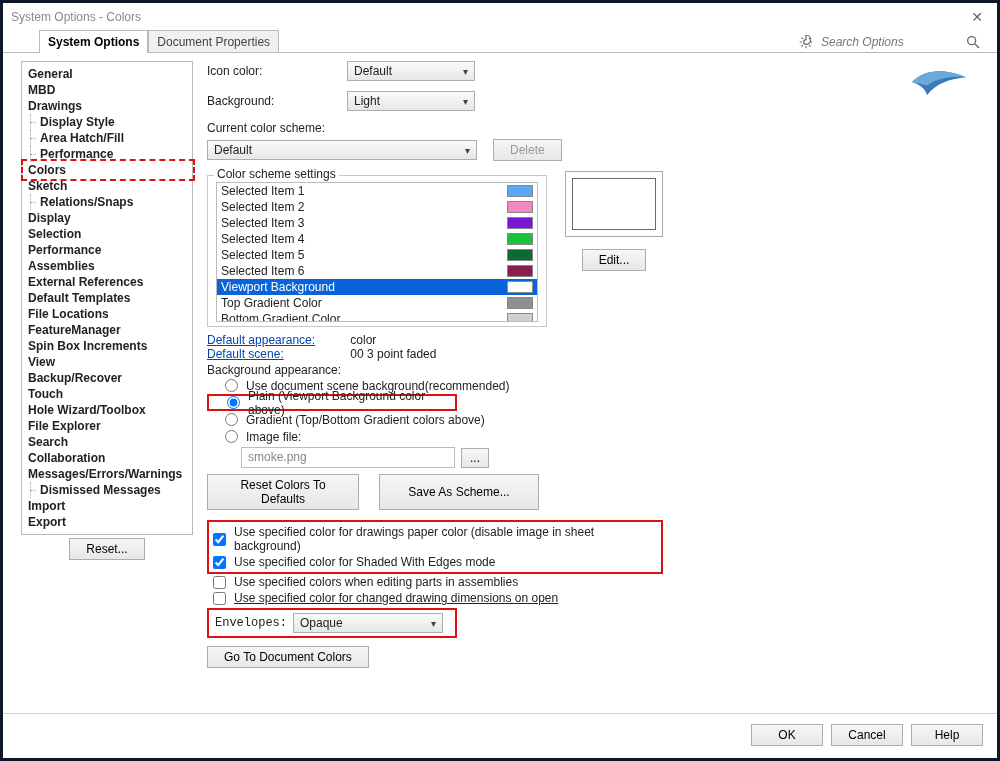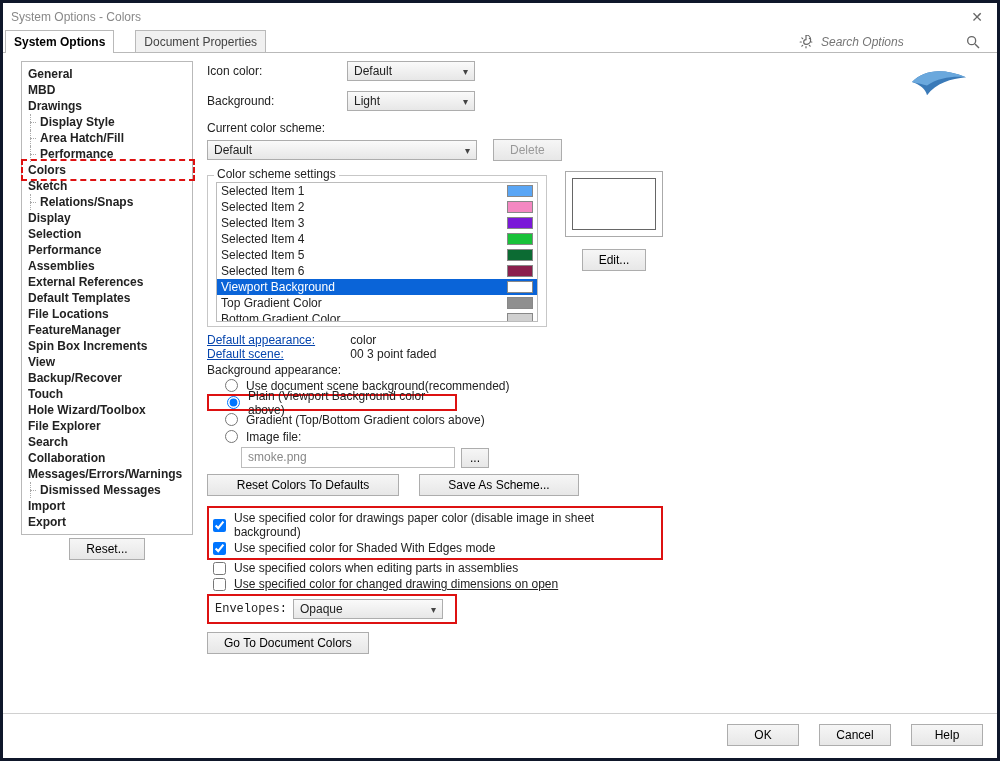--- a/index.html
+++ b/index.html
@@ -33,23 +33,22 @@
   .titlebar .spacer { flex: 1; }
   .titlebar .close {
     font-size: 14px;
     color: #666;
     padding: 2px 6px;
     cursor: default;
   }
   .tabs {
     display: flex;
     align-items: flex-end;
-    padding-left: 2px;
+    padding-left: 36px;
     margin-top: -2px;
-    gap: 21px;
   }
   .tab {
     padding: 4px 8px;
     border: 1px solid #b9b9b9;
     border-bottom: none;
     background: #f0f0f0;
     color: #444;
     position: relative;
     top: 1px;
   }
@@ -218,21 +217,21 @@
   input[type=radio], input[type=checkbox] { margin: 0 4px 0 0; }
   .checkbox-row { display: flex; align-items: center; gap: 4px; padding: 1px 4px; }
   .logo {
     position: absolute;
     right: 16px;
     top: 4px;
   }
   .footer {
     display: flex;
     justify-content: flex-end;
-    gap: 20px;
+    gap: 8px;
     padding: 10px 14px 12px 14px;
     border-top: 1px solid #d0d0d0;
   }
   .footer button { width: 72px; }
   .imgfile-row { display: flex; align-items: center; gap: 6px; padding-left: 34px; margin-top: 2px; margin-bottom: 6px;}
   .imgfile-input { border: 1px solid #bcbcbc; padding: 2px 6px; width: 214px; color: #888; background: #fff; height: 21px;}
   .browse-btn { width: 28px; padding: 2px 0; }
   .two-btn-row { display: flex; gap: 20px; margin-top: 2px; margin-bottom: 10px;}
   .below-tabs {
     position: relative;
@@ -420,21 +419,21 @@
       <div class="radio-row">
         <input type="radio" name="bgapp" style="">
         <span>Image file:</span>
       </div>
       <div class="imgfile-row">
         <div class="imgfile-input">smoke.png</div>
         <button class="browse-btn">...</button>
       </div>
 
       <div class="two-btn-row">
-        <button style="width:192px">Reset Colors To Defaults</button>
+        <button style="width:152px">Reset Colors To Defaults</button>
         <button style="width:160px">Save As Scheme...</button>
       </div>
 
       <div class="highlight-solid" style="width:456px; padding:2px 0;">
         <div class="checkbox-row">
           <input type="checkbox" checked="" style="">
           <span>Use specified color for drawings paper color (disable image in sheet background)</span>
         </div>
         <div class="checkbox-row">
           <input type="checkbox" checked="" style="">

